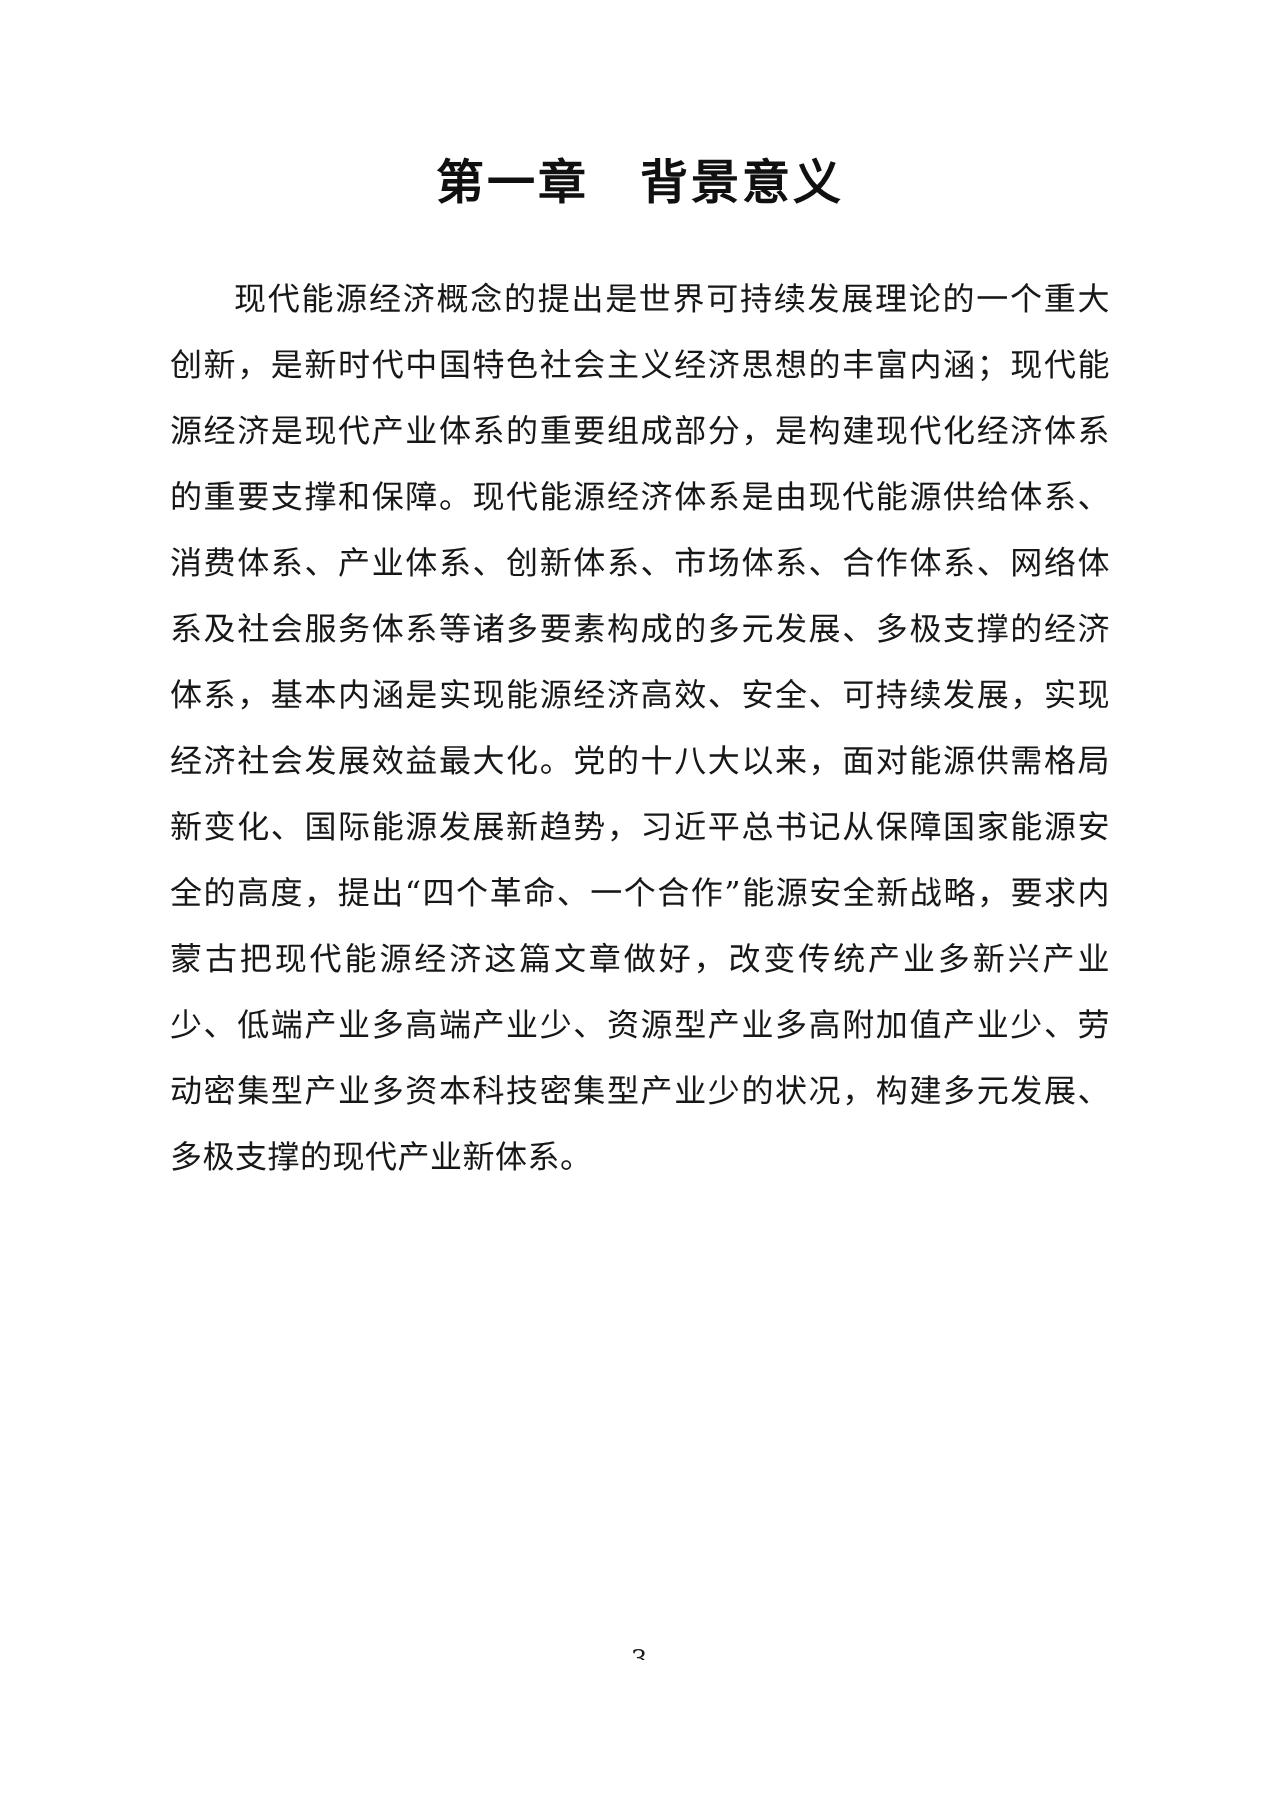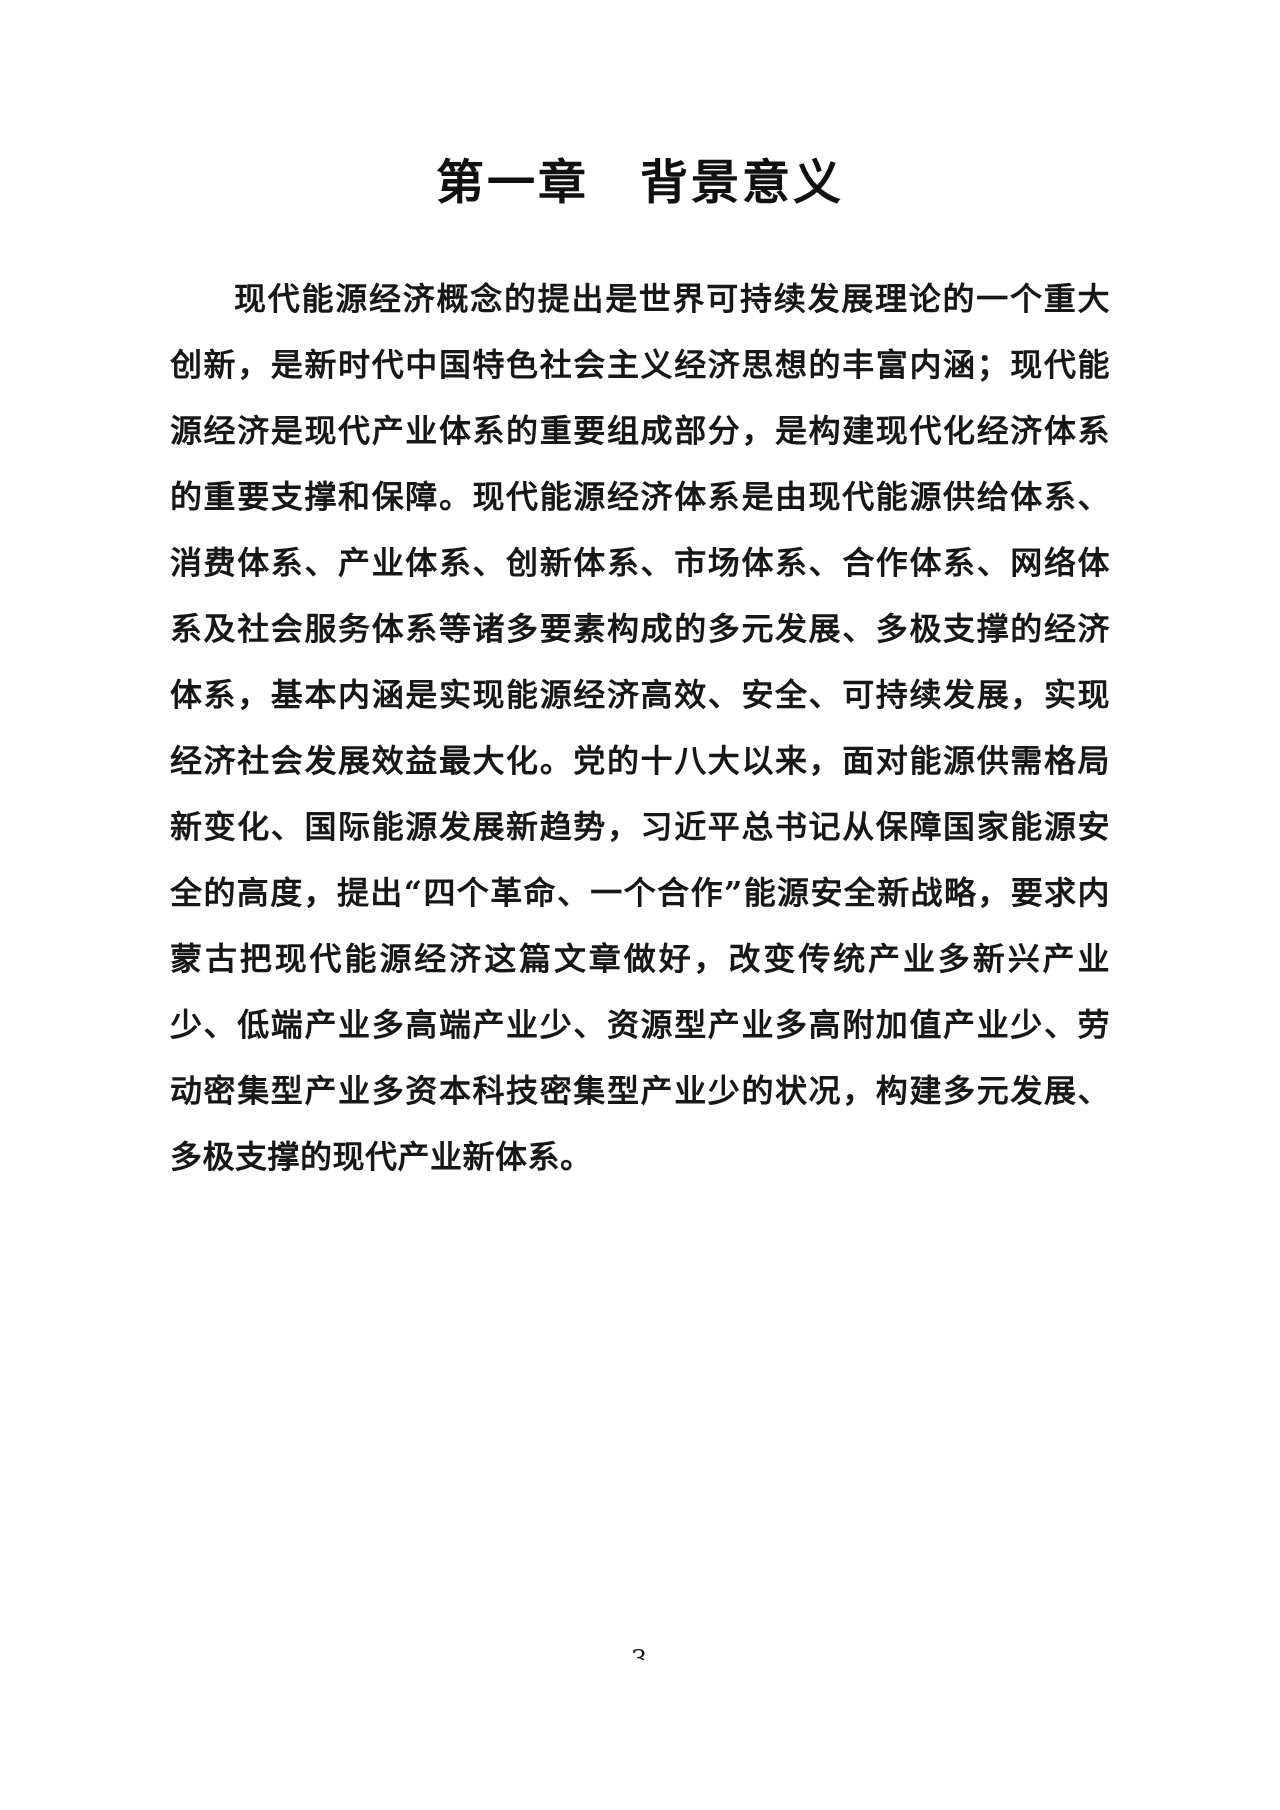--- a/index.html
+++ b/index.html
@@ -31,21 +31,20 @@
   .body-text p.para {
     margin: 0 0 36px 0;
     font-size: 32px;
     line-height: 66px;
     text-align: justify;
     text-justify: inter-character;
     text-indent: 2em;
     letter-spacing: 0.5px;
     color: #171717;
     word-break: break-all;
-    font-weight: bold;
   }
   .page-footer {
     position: absolute;
     left: 0;
     top: 1642px;
     width: 100%;
     text-align: center;
     font-size: 26px;
     line-height: 34px;
     color: #1a1a1a;

